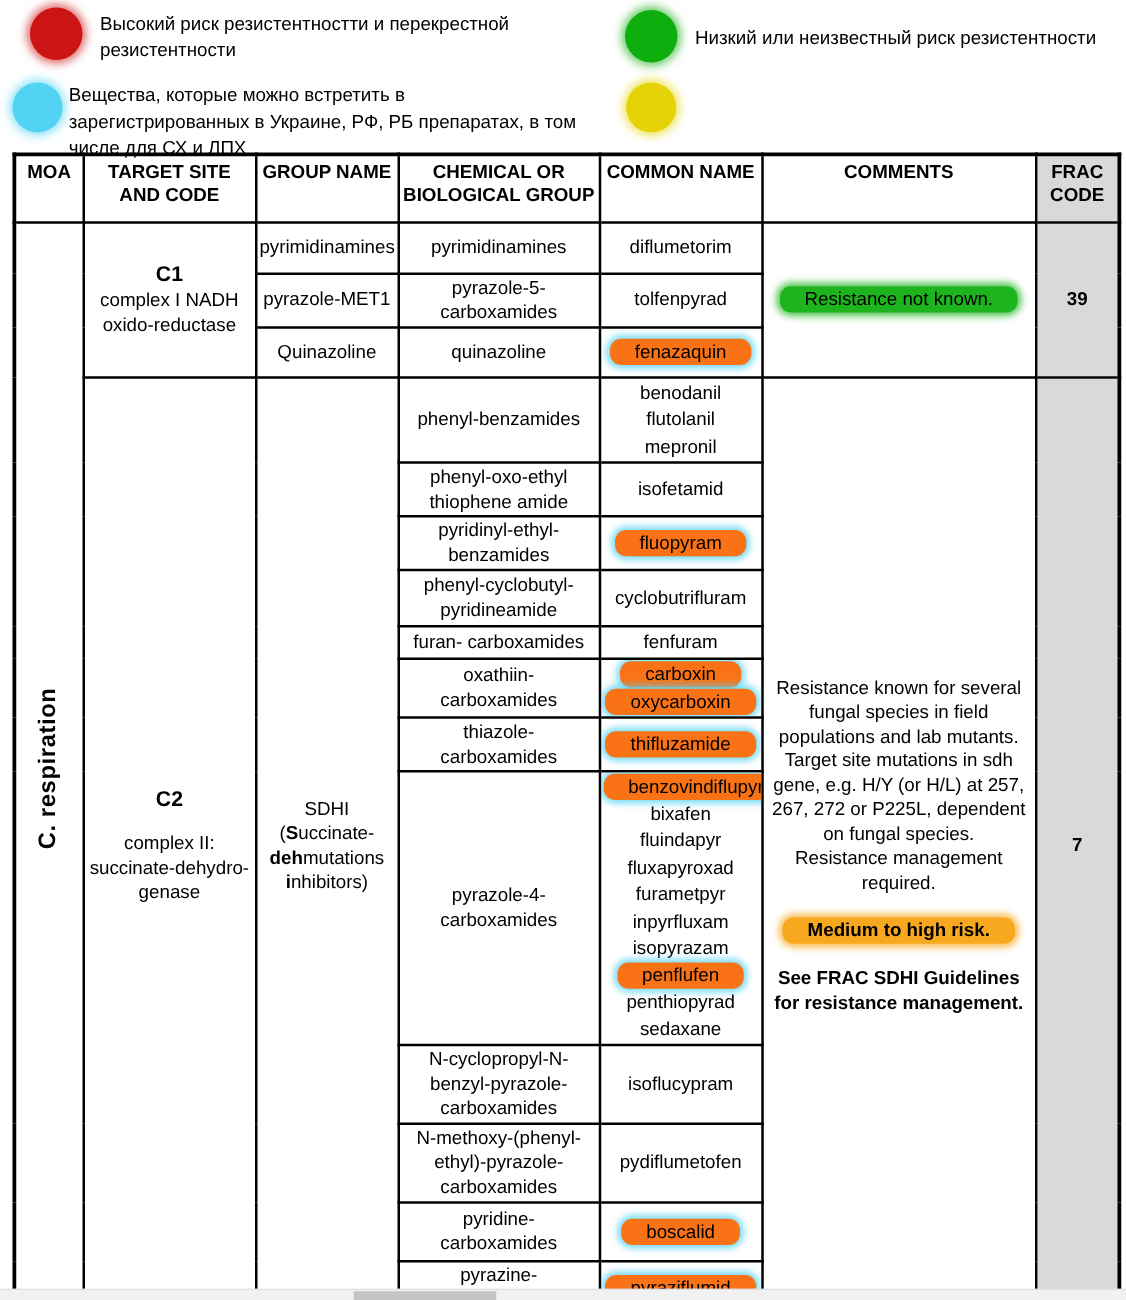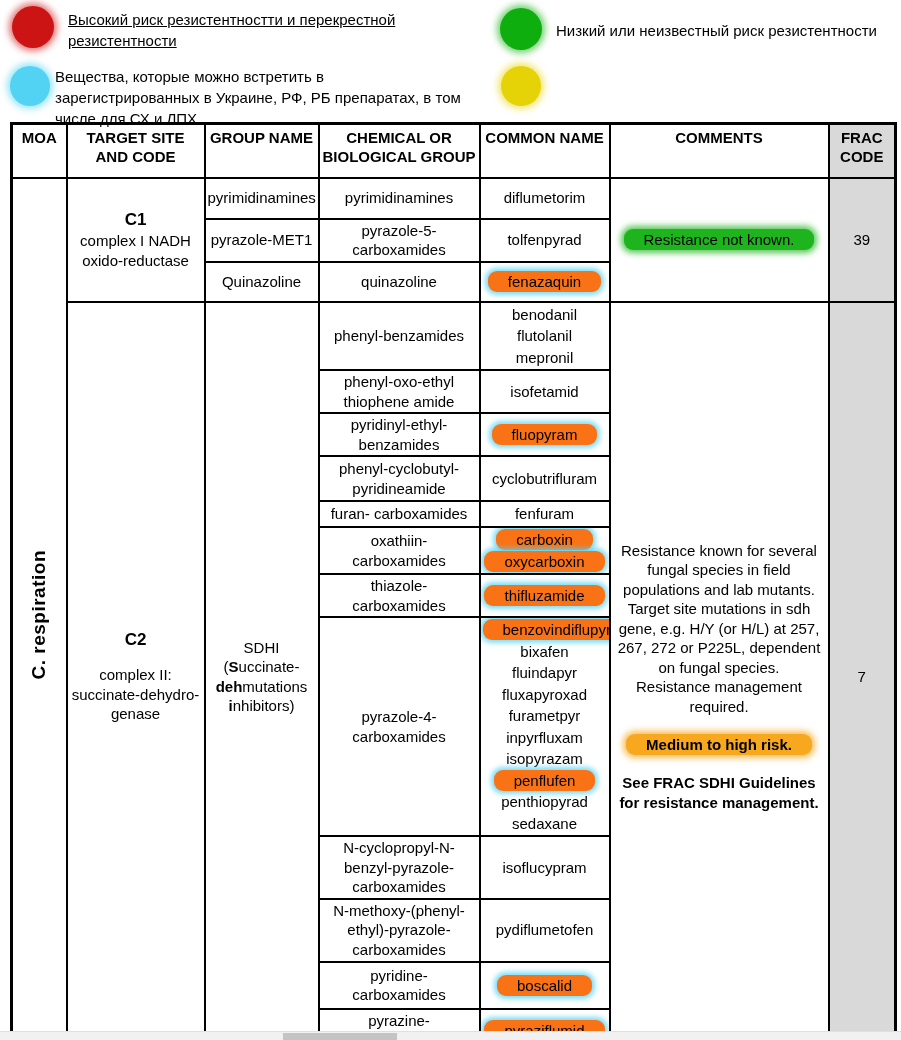--- a/index.html
+++ b/index.html
@@ -45,21 +45,21 @@
   table.frac th {
     vertical-align: top;
     padding-top: 4px;
     font-weight: bold;
     white-space: pre-line;
     line-height: 1.25;
     text-align: center;
   }
   .pre { white-space: pre-line; }
   .frac-bg { background: #d9d9d9; margin-top: 36px; }
-  .frac-num { font-weight: normal; font-size: 17px; }
+  .frac-num { font-weight: bold; font-size: 17px; }
   .code-big { font-weight: bold; font-size: 17px; }
   .c2-gap { margin-bottom: 14px; }
   .moa-cell { vertical-align: middle; }
   .vtext {
     writing-mode: vertical-rl;
     transform: rotate(180deg);
     font-weight: bold;
     font-size: 19px;
     letter-spacing: 0.5px;
     margin: 0 auto;
@@ -96,21 +96,21 @@
     background: #c4c4c4;
   }
 </style>
 </head>
 <body>
 
 <div class="page">
 
   <div>
 
-    <div class="legend-item" style="left:12px; top:6px;text-decoration:underline;">
+    <div class="legend-item" style="left:24px; top:6px;">
       <span class="legend-circle" style="width: 42px; height: 42px; box-shadow: rgba(204, 20, 20, 0.6) 0px 0px 7px 3px; background: rgb(204, 20, 20);"></span>
       <span class="legend-text" style="margin-left:14px; margin-top:3px; width:380px;">Высокий риск резистентностти и перекрестной
 резистентности</span>
     </div>
 
     <div class="legend-item" style="left:10px; top:66px;">
       <span class="legend-circle" style="width: 40px; height: 40px; box-shadow: rgba(82, 211, 243, 0.6) 0px 0px 7px 3px; background: rgb(82, 211, 243);"></span>
       <span class="legend-text" style="margin-left:5px; margin-top:0px; width:420px;">Вещества, которые можно встретить в
 зарегистрированных в Украине, РФ, РБ препаратах, в том
 числе для СХ и ЛПХ</span>

